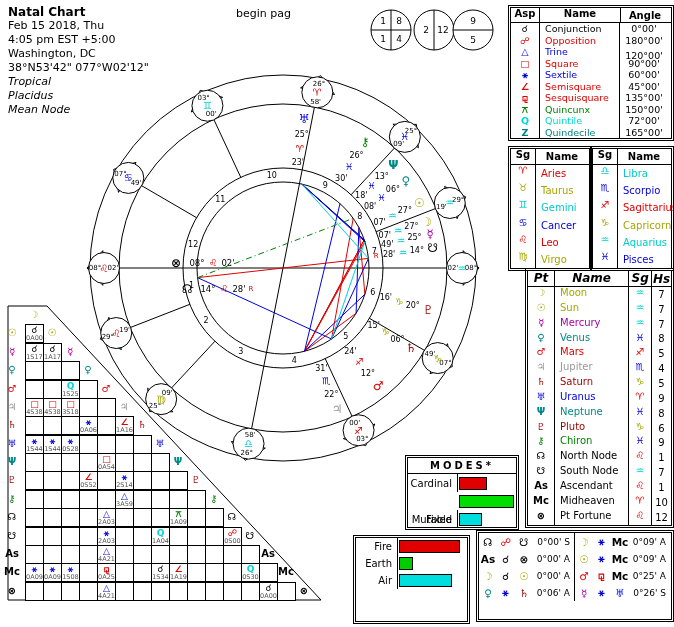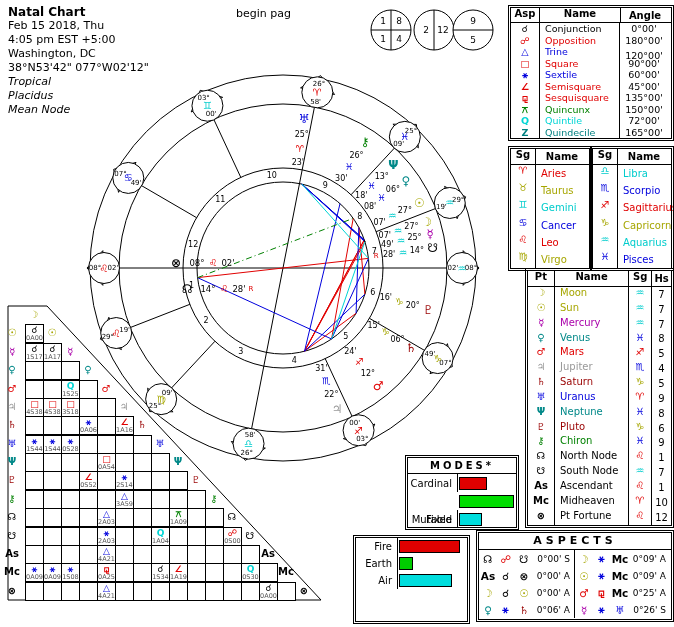--- a/index.html
+++ b/index.html
@@ -333,21 +333,21 @@
     <div class="flexrow" style="height: 17.2px; font-size: 10px;">
       <div class="cell-sep" style="width: 24px; text-align: center; font-weight: bold; color: rgb(0, 204, 204);">♒</div>
       <div style="width: 52px; padding-left: 5px; box-sizing: border-box; color: rgb(0, 204, 204);">Aquarius</div>
     </div>
     <div class="flexrow" style="height: 17.2px; font-size: 10px;">
       <div class="cell-sep" style="width: 24px; text-align: center; font-weight: bold; color: rgb(0, 0, 221);">♓</div>
       <div style="width: 52px; padding-left: 5px; box-sizing: border-box; color: rgb(0, 0, 221);">Pisces</div>
     </div>
   </div>
 <div id="points-panel" class="panel" style="left:527px;top:270px;width:143px;height:254px;">
-    <div class="flexrow hdrline" style="height: 15px; font-size: 10px;">
+    <div class="flexrow hdrline" style="height: 15px; font-size: 12px; font-style: italic;">
       <div class="cell-sep" style="width: 26px; text-align: center;">Pt</div>
       <div class="cell-sep" style="width: 74px; text-align: center;">Name</div>
       <div class="cell-sep" style="width: 22px; text-align: center;">Sg</div>
       <div style="width: 19px; text-align: center;">Hs</div>
     </div>
     <div class="flexrow" style="height: 14.85px; font-size: 10px;">
       <div class="cell-sep" style="width: 26px; text-align: center; font-weight: bold; color: rgb(166, 166, 0);">☽</div>
       <div class="cell-sep" style="width: 74px; padding-left: 5px; box-sizing: border-box; color: rgb(166, 166, 0);">Moon</div>
       <div class="cell-sep" style="width: 22px; text-align: center; font-weight: bold; color: rgb(0, 204, 204);">♒</div>
       <div style="width: 19px; text-align: center;">7</div>
@@ -466,21 +466,20 @@
     <div class="flexrow" style="height: 17px;">
       <div class="barlabel cell-sep" style="width: 42px; height: 100%; display: flex; align-items: center; justify-content: flex-end;">Earth</div>
       <div class="bar" style="width: 12px; background: rgb(0, 204, 0); margin-left: 1px;"></div>
     </div>
     <div class="flexrow" style="height: 17px;">
       <div class="barlabel cell-sep" style="width: 42px; height: 100%; display: flex; align-items: center; justify-content: flex-end;">Air</div>
       <div class="bar" style="width: 51px; background: rgb(0, 221, 221); margin-left: 1px;"></div>
     </div>
   </div>
 <div id="aspects-panel" class="panel" style="left:478px;top:532px;width:192px;height:86px;">
-    <div class="hdrline" style="height: 16px; font-size: 11px; letter-spacing: 4px; line-height: 16px;">ASPECTS</div>
     <div class="flexrow" style="height: 68px; align-items: stretch;">
       <div style="width: 95px; border-right: 1px solid rgb(0, 0, 0);">
         <div class="flexrow" style="height: 17px; font-size: 10.5px;">
           <div style="width: 18px; text-align: center; font-weight: bold; color: rgb(0, 0, 0);">☊</div>
           <div style="width: 17px; text-align: center; font-weight: bold; color: rgb(224, 0, 0);">☍</div>
           <div style="width: 20px; text-align: center; font-weight: bold; color: rgb(0, 0, 0);">☋</div>
           <div style="font-size: 9px; flex: 1 1 0%; text-align: right; padding-right: 4px;">0°00' S</div>
         </div>
         <div class="flexrow" style="height: 17px; font-size: 10.5px;">
           <div style="width: 18px; text-align: center; font-weight: bold; color: rgb(0, 0, 0);">As</div>

